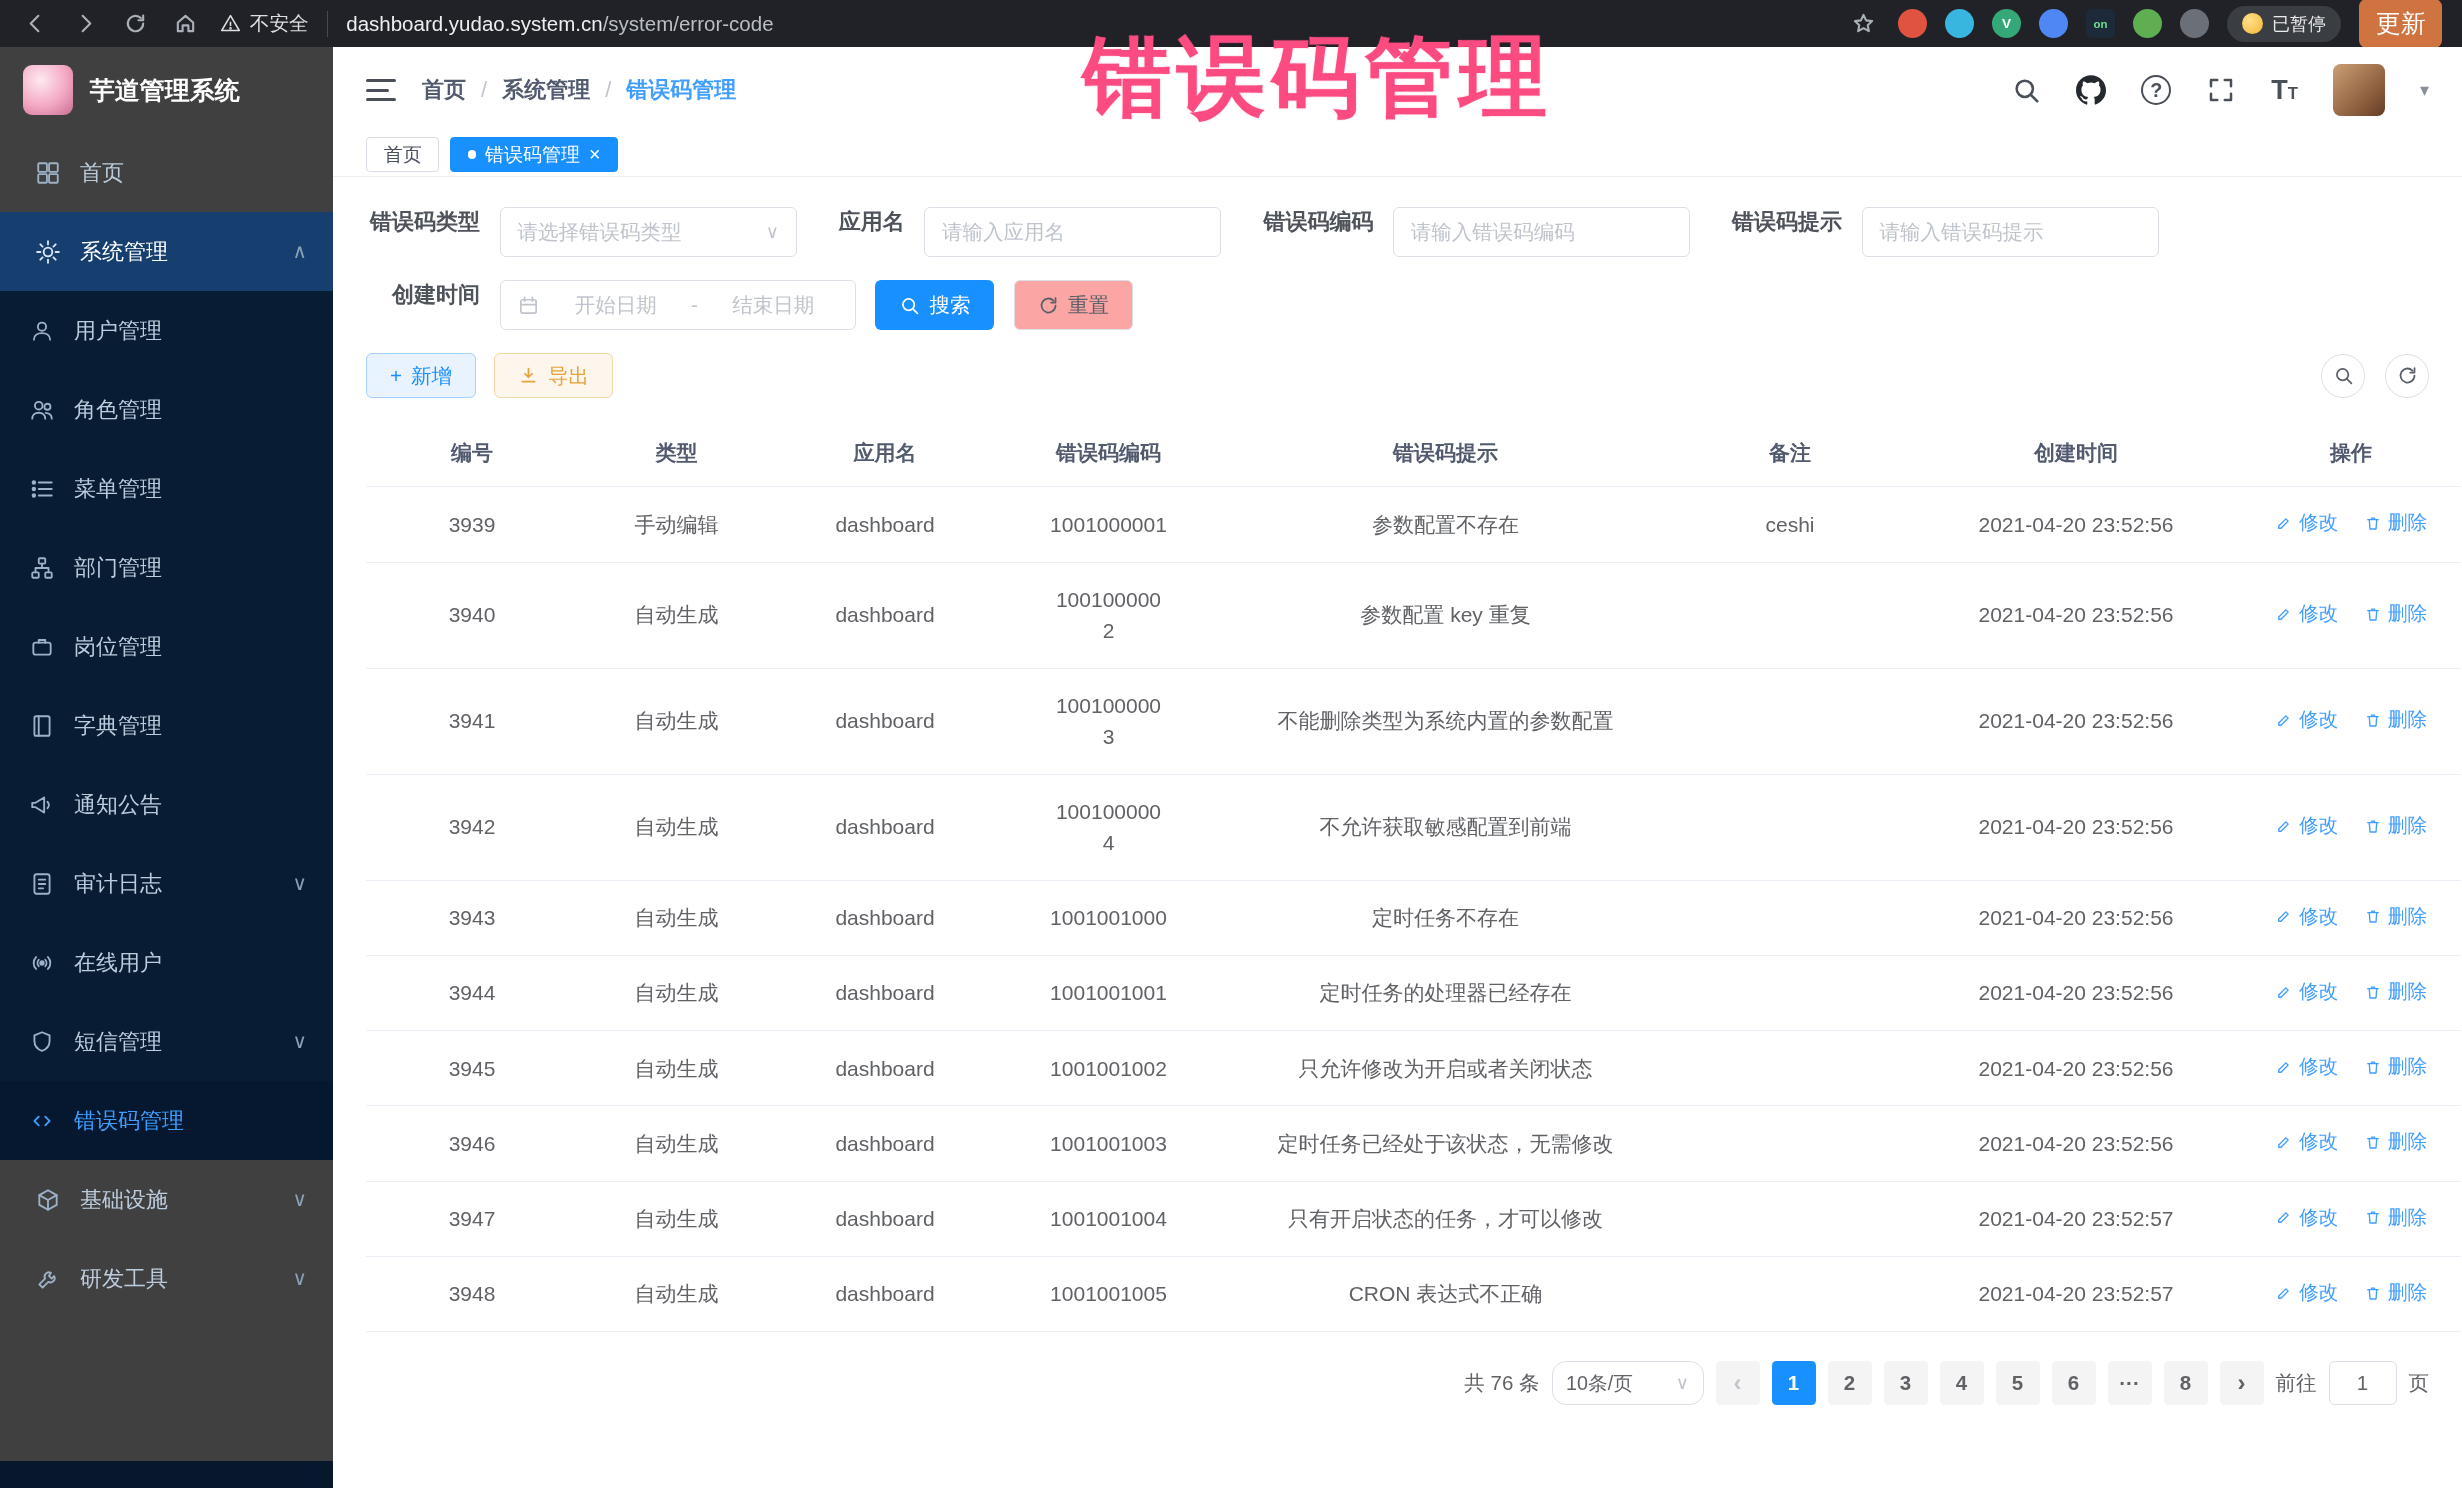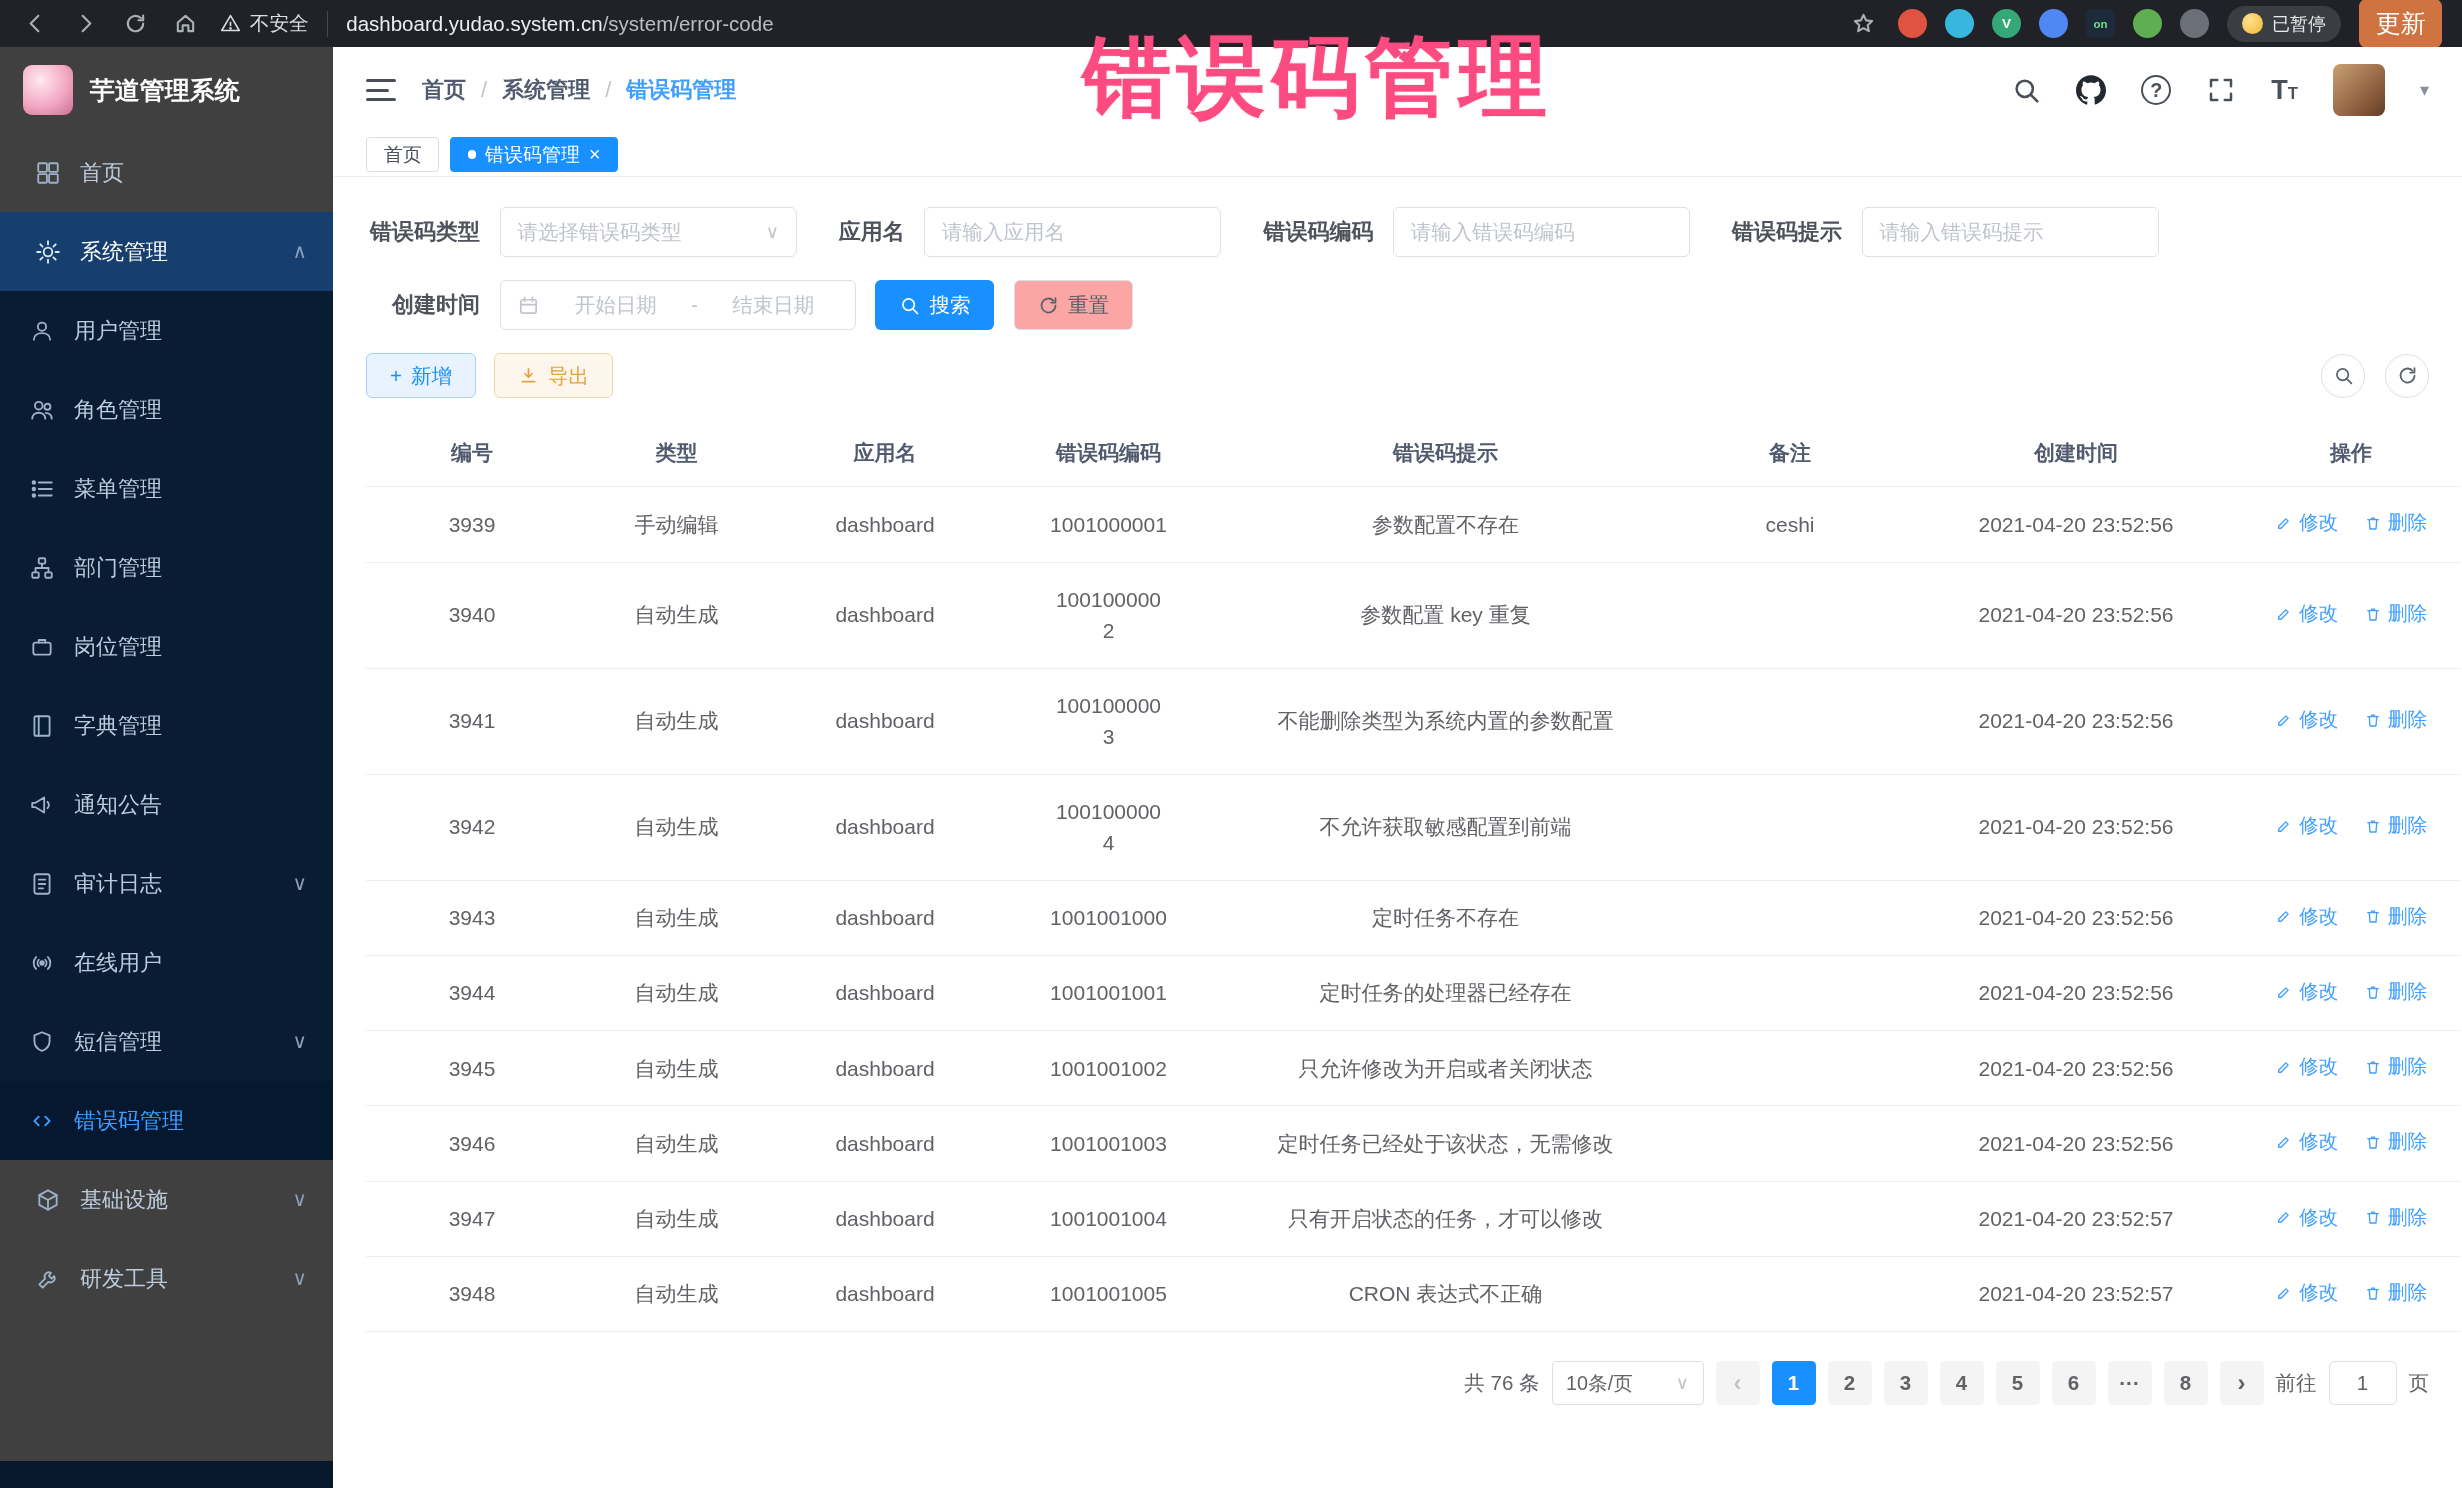--- a/index.html
+++ b/index.html
@@ -69,21 +69,21 @@
   
   .tagbar{height:44px;display:flex;align-items:center;gap:10.6px;padding:0 33px;background:#fff;border-bottom:0.8px solid #ededf0}
   .tag{height:35px;display:flex;align-items:center;gap:9px;padding:0 16.7px;border:0.8px solid #d8dce5;border-radius:3.8px;font-size:19px;color:#495060;background:#fff;cursor:pointer;white-space:nowrap}
   .tag.active{background:#1890ff;border-color:#1890ff;color:#fff}
   .tag .dot{width:8.3px;height:8.3px;border-radius:50%;background:#fff}
   .tag .x{font-size:19.7px;line-height:1;cursor:pointer}
 
   
   .content{flex:1;padding:30px 33px 0;background:#fff;min-width:0}
   .f-row{display:flex;align-items:center;gap:42px;margin-bottom:23px}
-  .f-group{display:flex;align-items:center;gap:19.7px}
+  .f-group{display:flex;gap:19.7px}
   .f-label{font-size:22px;font-weight:700;color:#4e535b;white-space:nowrap}
   .f-label.col1{min-width:114px;text-align:right}
   .control{height:50px;border:0.8px solid #dcdfe6;border-radius:6px;display:flex;align-items:center;padding:0 16.7px;font-size:20.5px;color:#bfc4cc;background:#fff}
   .control.sel{width:297px;justify-content:space-between;cursor:pointer}
   .control.inp{width:297px}
   .control input{border:0;outline:0;width:100%;font-size:20.5px;color:#606266;font-family:inherit;background:transparent}
   .control input::placeholder{color:#bfc4cc}
   .sel-arrow{color:#c0c4cc;font-size:18px}
   .date-range{width:356px;gap:10.6px}
   .date-range input{text-align:center;width:114px;flex:1}
@@ -103,21 +103,21 @@
   
   table{width:100%;border-collapse:collapse;table-layout:fixed}
   th{font-size:21px;font-weight:700;color:#515a6e;padding:19.7px 7.6px;border-bottom:0.8px solid #ebeef5;text-align:center}
   td{font-size:21px;color:#606266;padding:21px 7.6px;border-bottom:0.8px solid #ebeef5;text-align:center;vertical-align:middle;line-height:1.5;overflow-wrap:break-word}
   .code-wrap{display:inline-block;max-width:9ch;word-break:break-all}
   .op-link{color:#409eff;font-size:19.7px;display:inline-flex;align-items:center;gap:6px;margin:0 9.8px;cursor:pointer;white-space:nowrap}
   .op-link svg{width:18px;height:18px;stroke:currentColor;fill:none;stroke-width:1.8;stroke-linecap:round;stroke-linejoin:round}
 
   
   .pagination{display:flex;align-items:center;justify-content:flex-end;gap:12px;margin-top:29px;font-size:20.5px;color:#606266}
-  .psize{width:152px;height:44px;border:0.8px solid #dcdfe6;border-radius:4px;display:flex;align-items:center;justify-content:space-between;padding:0 13.6px;font-size:19.7px;color:#606266;cursor:pointer;background:#fff}
+  .psize{width:152px;height:44px;border:0.8px solid #dcdfe6;border-radius:14px;display:flex;align-items:center;justify-content:space-between;padding:0 13.6px;font-size:19.7px;color:#606266;cursor:pointer;background:#fff}
   .pbtn{min-width:44px;height:44px;border-radius:4.5px;background:#f4f4f5;color:#606266;display:flex;align-items:center;justify-content:center;font-size:20.5px;font-weight:600;cursor:pointer;border:none;font-family:inherit;padding:0 7.6px}
   .pbtn.active{background:#1890ff;color:#fff}
   .pbtn.nav-prev{color:#c0c4cc;font-size:24px}
   .pbtn.nav-next{font-size:24px}
   .goto-input{width:68px;height:44px;border:0.8px solid #dcdfe6;border-radius:6px;text-align:center;font-size:20.5px;color:#606266;outline:none;font-family:inherit}
 </style>
 </head>
 <body>
 
 <div class="browser">

